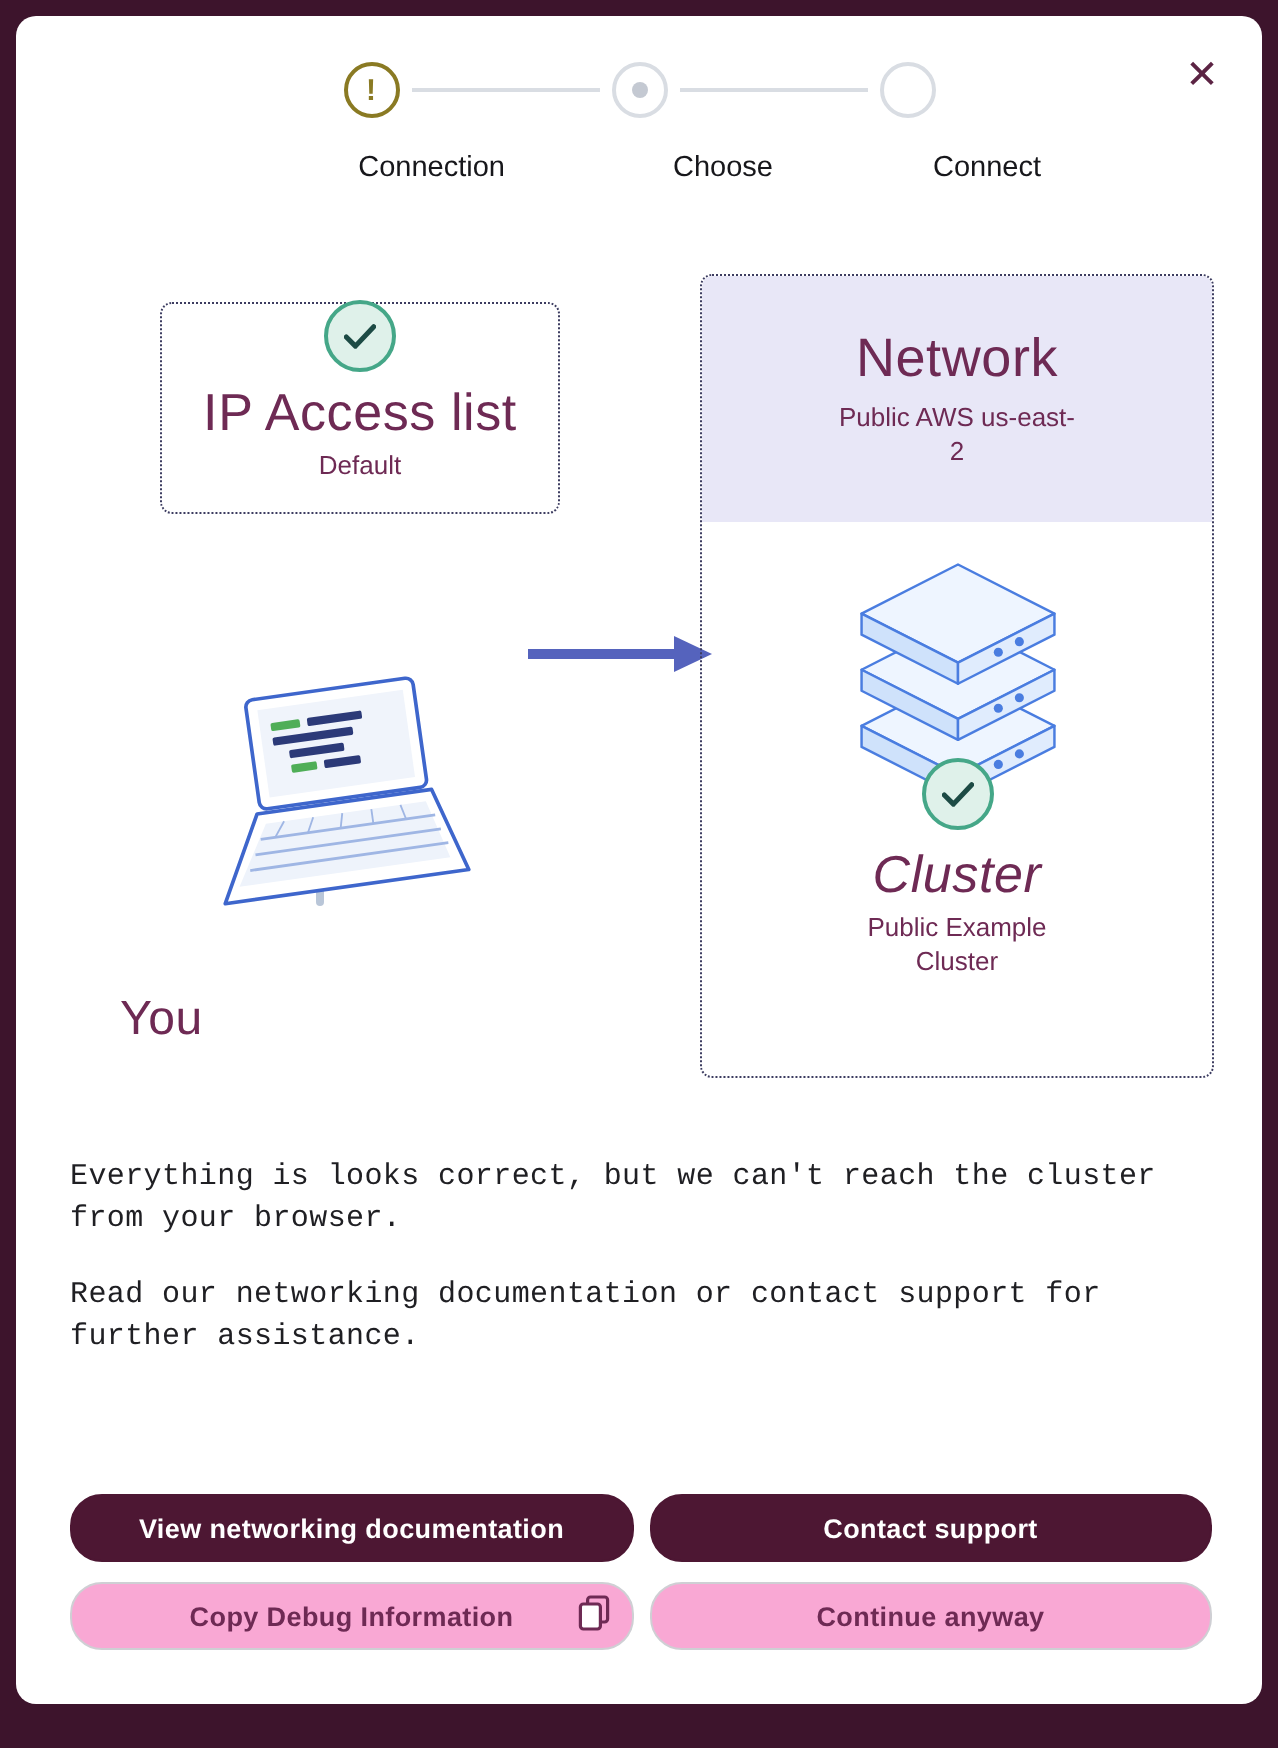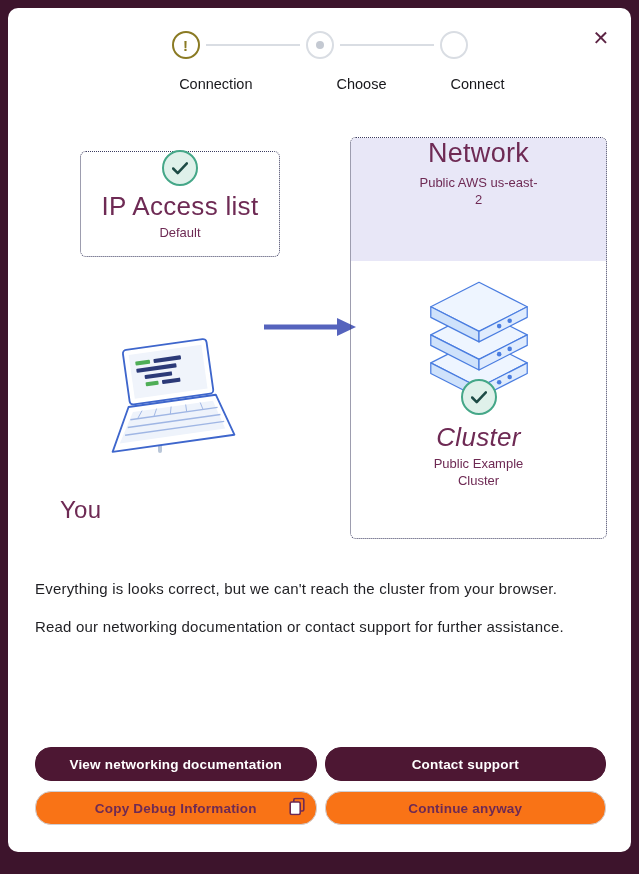--- a/index.html
+++ b/index.html
@@ -66,45 +66,45 @@
   .vline{position:absolute;left:150px;top:249px;width:4px;height:76px;background:var(--vline);border-radius:2px;}
   .laptop{position:absolute;left:78px;top:208px;width:156px;height:132px;}
   .you{position:absolute;left:52px;top:368px;width:200px;font-size:24px;color:var(--plum);letter-spacing:.3px;}
   .right-box{
     position:absolute;left:342px;top:9px;width:257px;height:402px;
     border:1.5px dotted var(--dot-border);border-radius:6px;
     display:flex;flex-direction:column;align-items:center;overflow:hidden;
   }
   .rb-header{
     align-self:stretch;height:123px;background:var(--lavender);
-    display:flex;flex-direction:column;align-items:center;
+    display:flex;flex-direction:column;align-items:center;padding-top:26px;
     border-radius:4px 4px 0 0;
   }
   .rb-header .diag-title{font-size:27px;}
   .rb-header .diag-sub{width:124px;margin-top:6px;text-align:center;}
   .servers{width:132px;height:128px;margin-top:16px;flex:0 0 auto;}
   .right-box .check{margin-top:-26px;z-index:2;}
   .cluster-title{margin-top:8px;font-style:italic;}
   .cluster-sub{width:112px;}
   
-  .message{position:absolute;left:27px;right:27px;top:570px;}
+  .message{position:absolute;left:27px;right:27px;top:570px;font-family:Liberation Mono, monospace;}
   .message p{font-size:15px;line-height:1.4;letter-spacing:.2px;color:var(--ink);margin-bottom:17px;}
   
   .actions{
     position:absolute;left:27px;right:25px;top:739px;
     display:grid;grid-template-columns:1fr 1fr;grid-auto-rows:34px;
     row-gap:10px;column-gap:8px;
   }
   .btn{
     border-radius:16px;font-size:13.5px;font-weight:700;letter-spacing:.2px;cursor:pointer;
     font-family:"Liberation Sans","DejaVu Sans",sans-serif;
     display:flex;align-items:center;justify-content:center;position:relative;
   }
   .btn.filled{background:var(--berry);color:#ffffff;border:1px solid var(--berry);}
-  .btn.outline{background:#f97316;color:var(--plum);border:1px solid #cfcfd4;}
+  .btn.outline{background:#f9a8d4;color:var(--plum);border:1px solid #cfcfd4;}
   .btn .copy-ic{position:absolute;right:11px;top:50%;transform:translateY(-50%);}
 </style>
 </head>
 <body>
 
 <div class="modal">
 
   <button class="close">✕</button>
 
   <div class="stepper">
@@ -112,21 +112,21 @@
       <span>!</span>
     </div>
     <div class="s-line" style="left:86px"></div>
     <div class="s-circle" style="left:186px">
       <span class="dot"></span>
     </div>
     <div class="s-line" style="left:220px"></div>
     <div class="s-circle" style="left:320px"></div>
     <div class="s-label" style="left:-1px">Connection</div>
     <div class="s-label" style="left:133px">Choose</div>
-    <div class="s-label" style="left:251px">Connect</div>
+    <div class="s-label" style="left:267px">Connect</div>
   </div>
 
   <div class="diagram">
 
     <div class="ip-box">
       <div class="check">
         <svg width="16" height="13" viewBox="0 0 14 11">
             <path d="M1 5.5 L5 9.5 L13 1" stroke="#1d4b45" stroke-width="2.2" fill="none" stroke-linecap="round" stroke-linejoin="round"></path>
           </svg>
       </div>

